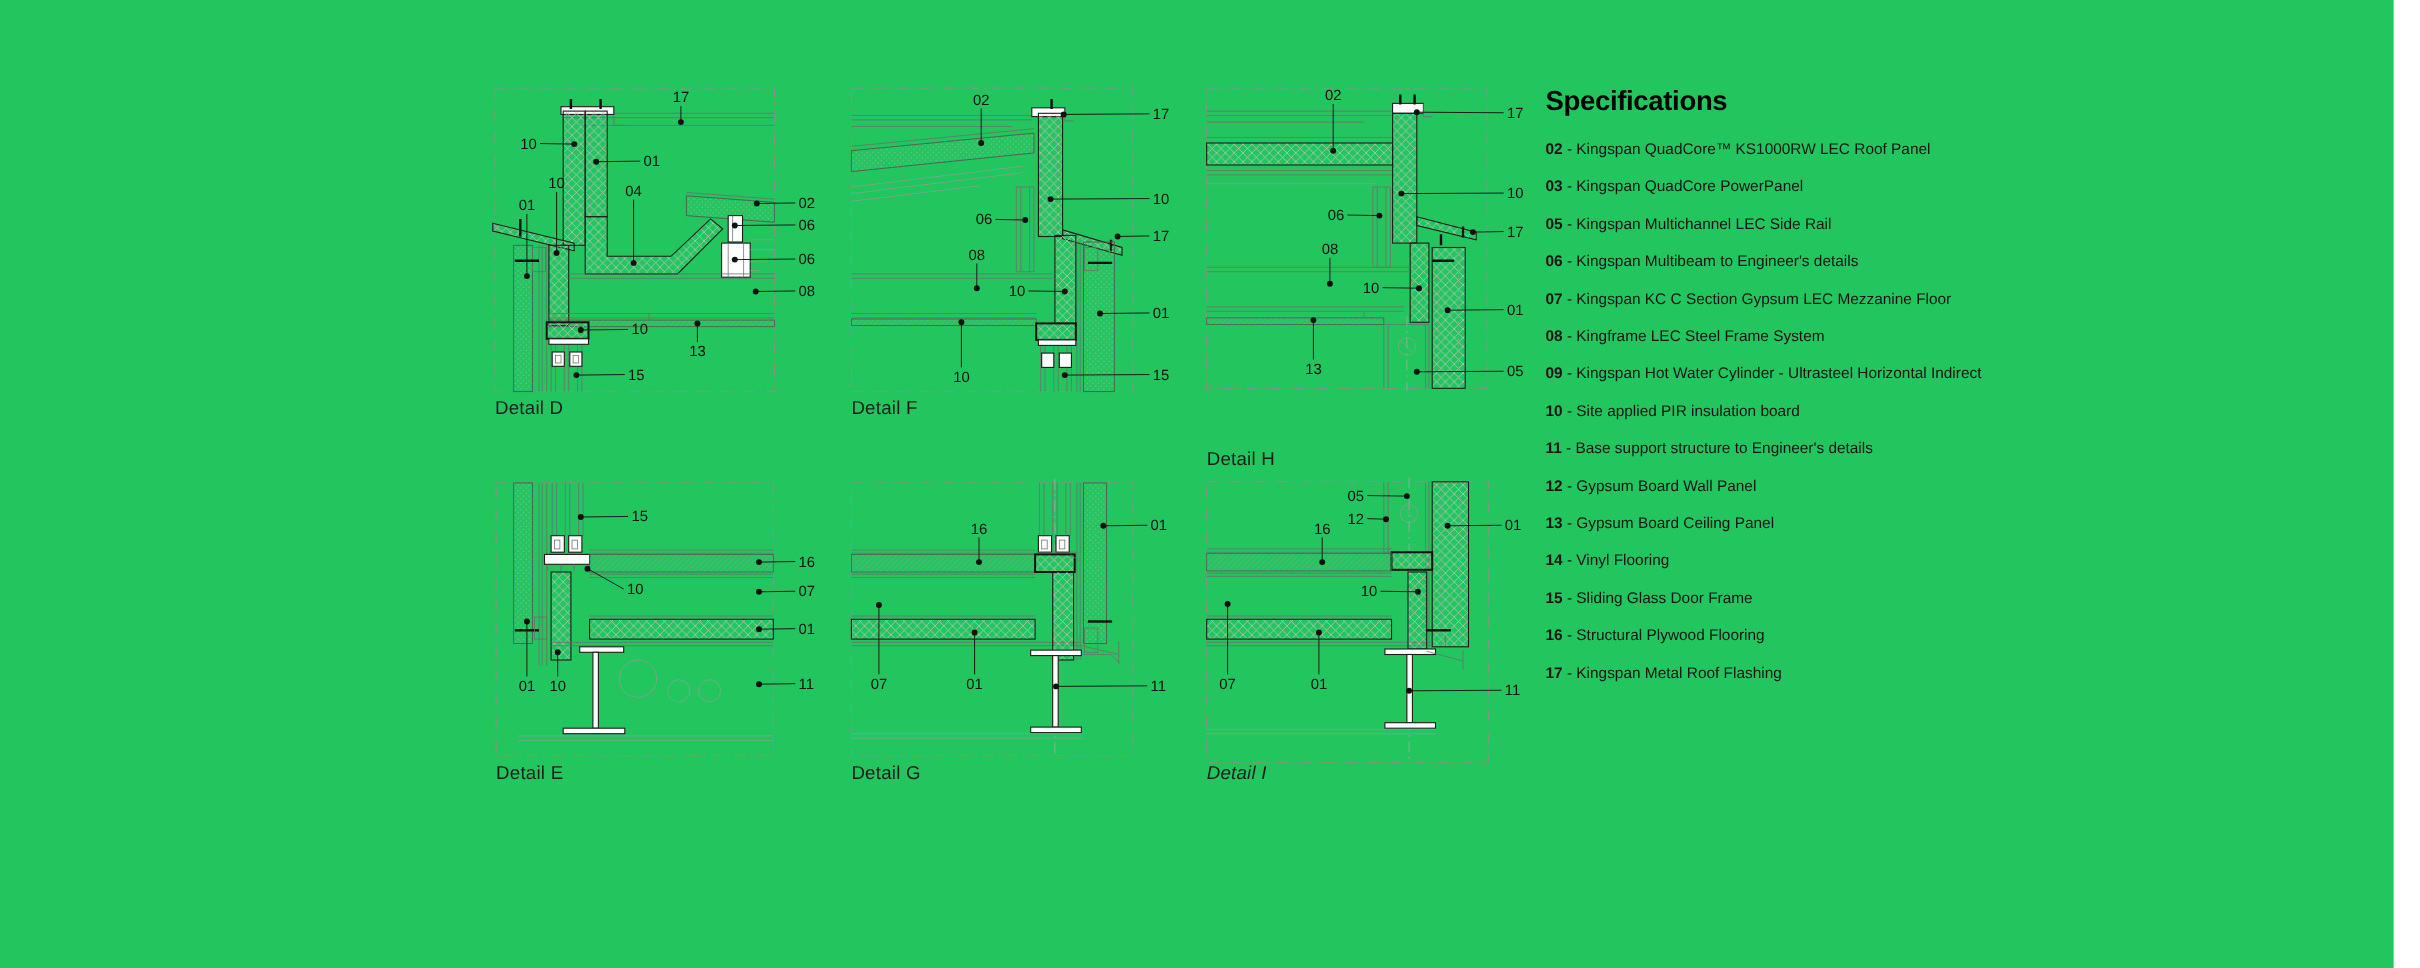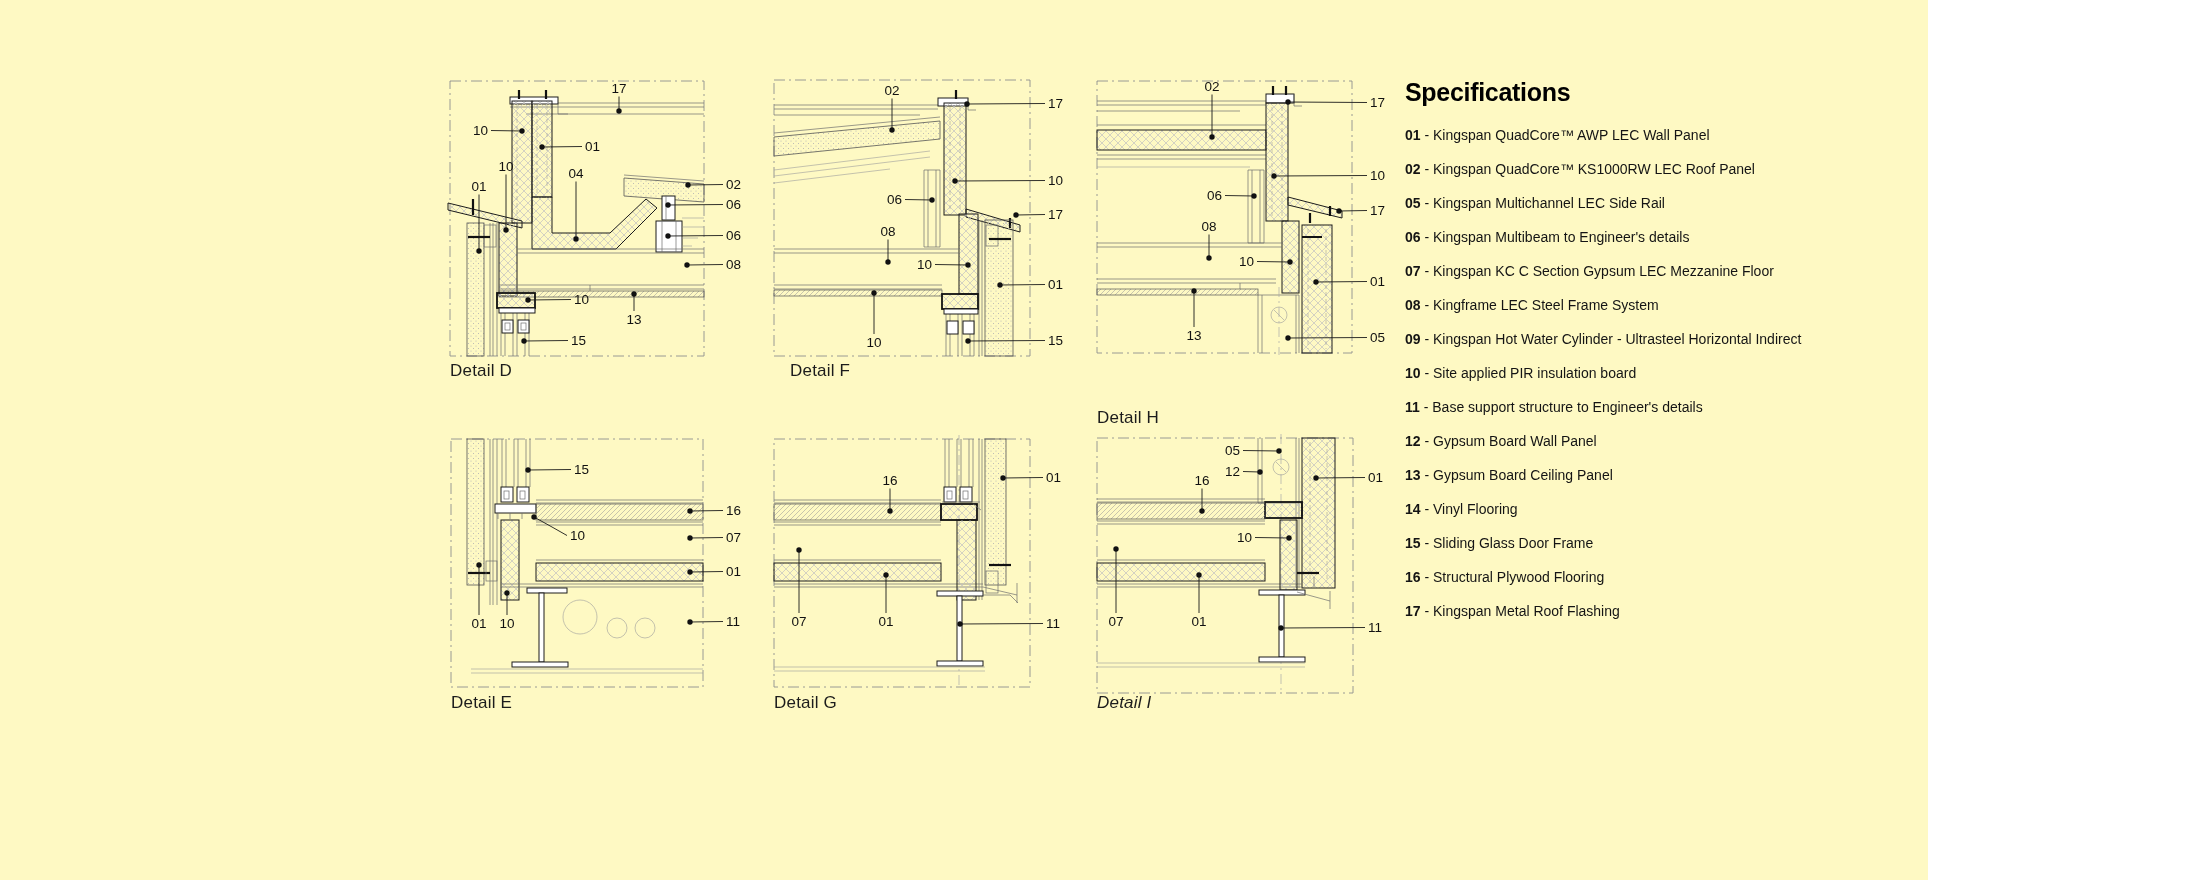--- a/index.html
+++ b/index.html
@@ -1,18 +1,18 @@
 <!DOCTYPE html>
 <html><head>
 <meta charset="utf-8">
 <style>
   html,body{margin:0;padding:0;background:#ffffff;}
   body{width:2200px;height:880px;position:relative;overflow:hidden;
        font-family:"Liberation Sans", sans-serif;color:#111;}
-  .sheet{position:absolute;left:0;top:0;width:1928px;height:880px;background:#fef9c3;}
+  .sheet{position:absolute;left:0;top:0;width:2176px;height:880px;background:#22c55e;}
   .detail{position:absolute;width:330px;}
   .detail svg{display:block;}
   .detail-label{position:absolute;font-size:17px;letter-spacing:.2px;color:#1c1c1c;}
   .row-top .detail-label{top:286px;}
   .row-bot .detail-label{top:268px;}
   
   .bd{fill:none;stroke:#8f8f8f;stroke-width:.9;stroke-dasharray:11 4 2 4;}
   .cl{fill:none;stroke:#aaaaaa;stroke-width:.7;stroke-dasharray:10 4 2 4;}
   .ln{stroke:#6e6e6e;stroke-width:.7;fill:none;}
   .ln2{stroke:#9c9c9c;stroke-width:.6;fill:none;}
@@ -187,21 +187,21 @@
           <circle cx="230" cy="210" r="2.7" class="dot"></circle>
           <text x="278" y="214" text-anchor="start" class="cnum">01</text>
           <polyline points="104,259 104,218" class="ldr"></polyline>
           <circle cx="104" cy="218" r="2.7" class="dot"></circle>
           <text x="104" y="272" text-anchor="middle" class="cnum">10</text>
           <polyline points="275,265.5 198,266" class="ldr"></polyline>
           <circle cx="198" cy="266" r="2.7" class="dot"></circle>
           <text x="278" y="270" text-anchor="start" class="cnum">15</text>
         </g>
   </svg>
-  <div class="detail-label" style="left:20px;text-align:center;">Detail F</div>
+  <div class="detail-label" style="left:4px;text-align:center;">Detail F</div>
 </div>
 
 <div class="detail row-top" style="left:1090px;top:75px;">
   <svg width="330" height="320" viewBox="0 0 330 320">
     <rect class="bd" x="7" y="6" width="255" height="272"></rect>
     <path class="ln" d="M7,26 H176 M7,30 H176 M7,36 H150"></path>
     <rect class="ol" x="176" y="19" width="28" height="9"></rect>
     <path class="fs" d="M183,11 V20 M196,11 V20"></path>
     <path class="ln" d="M204,19 v12 h8"></path>
     <path class="ln" d="M7,50 H176"></path>
@@ -415,22 +415,22 @@
           <circle cx="191" cy="203" r="2.7" class="dot"></circle>
           <text x="278" y="207" text-anchor="start" class="cnum">11</text>
         </g>
   </svg>
   <div class="detail-label" style="left:7px;font-style:italic;">Detail I</div>
 </div>
 
 <div class="specs">
   <h1>Specifications</h1>
   <ul>
-        <li><b>01</b><span> - </span><span>Kingspan QuadCore™ AWP LEC Wall Panel</span></li>
         <li><b>02</b><span> - </span><span>Kingspan QuadCore™ KS1000RW LEC Roof Panel</span></li>
+        <li><b>03</b><span> - </span><span>Kingspan QuadCore PowerPanel</span></li>
         <li><b>05</b><span> - </span><span>Kingspan Multichannel LEC Side Rail</span></li>
         <li><b>06</b><span> - </span><span>Kingspan Multibeam to Engineer's details</span></li>
         <li><b>07</b><span> - </span><span>Kingspan KC C Section Gypsum LEC Mezzanine Floor</span></li>
         <li><b>08</b><span> - </span><span>Kingframe LEC Steel Frame System</span></li>
         <li><b>09</b><span> - </span><span>Kingspan Hot Water Cylinder - Ultrasteel Horizontal Indirect</span></li>
         <li><b>10</b><span> - </span><span>Site applied PIR insulation board</span></li>
         <li><b>11</b><span> - </span><span>Base support structure to Engineer's details</span></li>
         <li><b>12</b><span> - </span><span>Gypsum Board Wall Panel</span></li>
         <li><b>13</b><span> - </span><span>Gypsum Board Ceiling Panel</span></li>
         <li><b>14</b><span> - </span><span>Vinyl Flooring</span></li>

